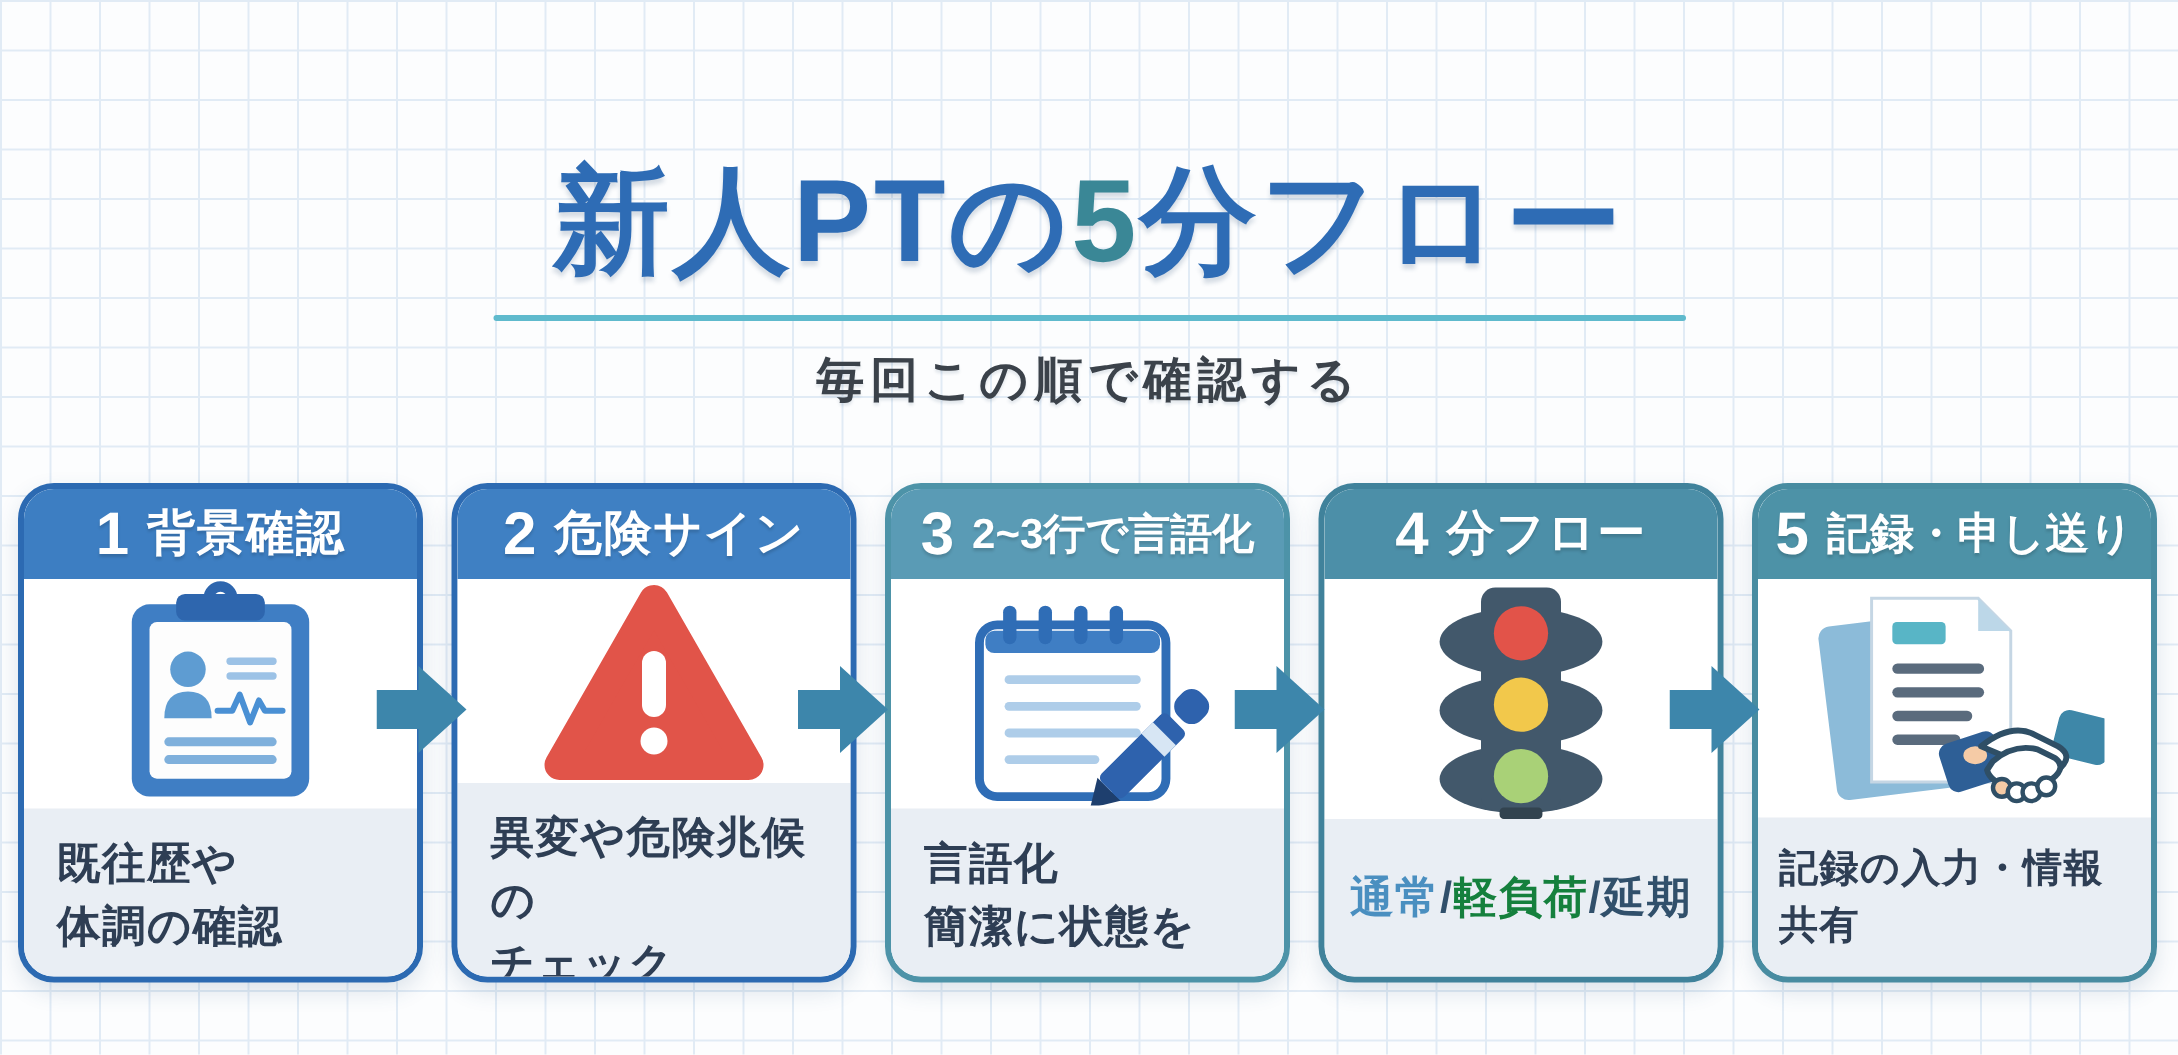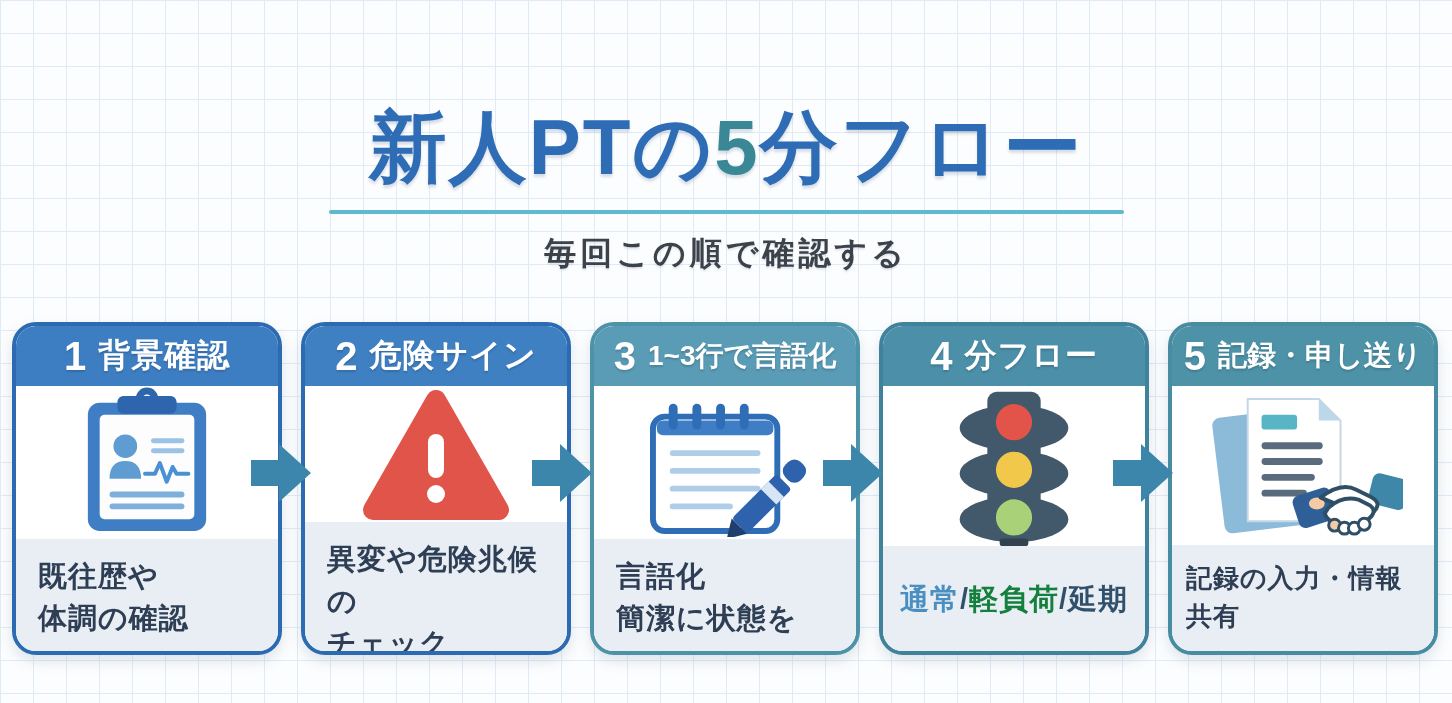--- a/index.html
+++ b/index.html
@@ -108,21 +108,21 @@
     </div>
     <div class="card-caption">
       <div>異変や危険兆候の</div>
       <div>チェック</div>
     </div>
   </article>
 
   <article class="card" style="border-color: rgb(77, 147, 168);">
     <div class="card-header" style="background: rgb(90, 155, 181);">
       <span class="card-number">3</span>
-      <span class="card-title small">1~3行で言語化</span>
+      <span class="card-title small">2~3行で言語化</span>
     </div>
     <div class="card-body">
       <svg class="icon" width="176" height="150" viewBox="0 0 176 152">
         <rect x="15" y="30" width="126" height="116" rx="12" fill="#ffffff" stroke="#2f6db6" stroke-width="6"></rect>
         <rect x="19" y="34" width="118" height="15" rx="6" fill="#3f7ec4"></rect>
         <rect x="31" y="17" width="9" height="26" rx="4.5" fill="#2f6db6"></rect>
         <rect x="55" y="17" width="9" height="26" rx="4.5" fill="#2f6db6"></rect>
         <rect x="79" y="17" width="9" height="26" rx="4.5" fill="#2f6db6"></rect>
         <rect x="103" y="17" width="9" height="26" rx="4.5" fill="#2f6db6"></rect>
         <rect x="32" y="64" width="92" height="6" rx="3" fill="#aecde9"></rect>

